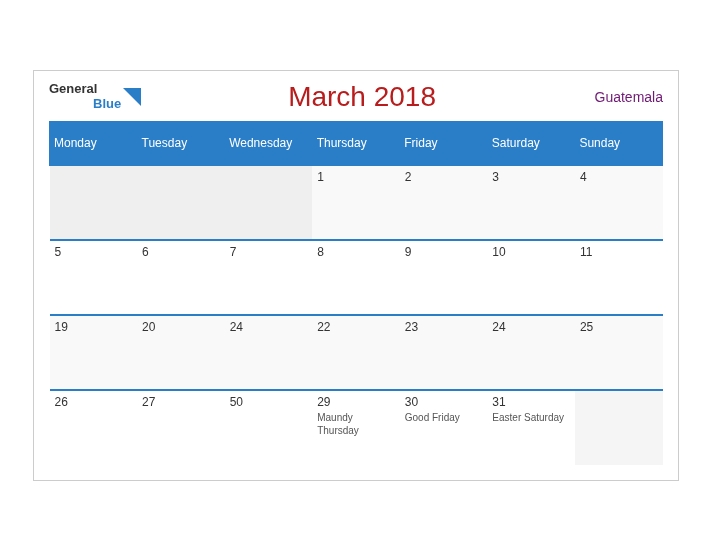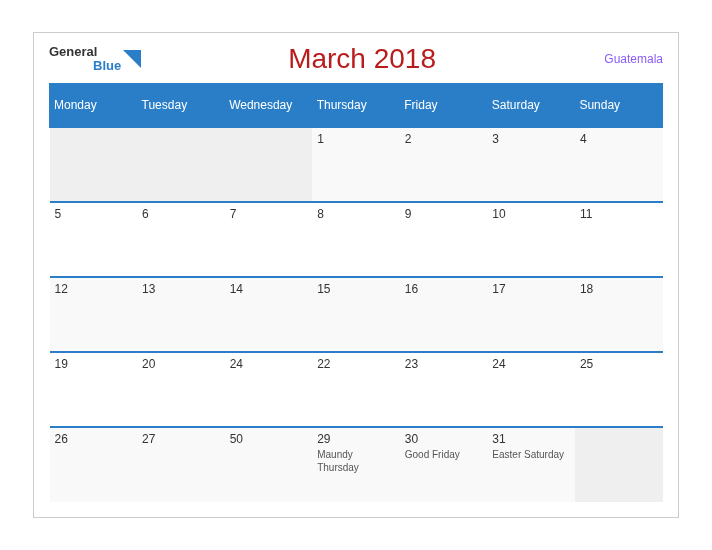--- a/index.html
+++ b/index.html
@@ -40,22 +40,22 @@
       margin-left: 2px;
     }
     .calendar-title {
       font-size: 28px;
       font-weight: normal;
       color: #b91c1c;
       text-align: center;
       flex: 1;
     }
     .calendar-country {
-      font-size: 12px;
-      color: #8b5cf6;
+      font-size: 14px;
+      color: #701a75;
       text-align: right;
       min-width: 80px;
     }
     .calendar-table {
       width: 100%;
       border-collapse: collapse;
     }
     .calendar-table thead tr th {
       background-color: #2a7ec8;
       color: #fff;
@@ -172,43 +172,20 @@
           </td>
           <td>
             <span class="day-num">10</span>
           </td>
           <td>
             <span class="day-num">11</span>
           </td>
         </tr>
         <tr>
           <td>
-            <span class="day-num">12</span>
-          </td>
-          <td>
-            <span class="day-num">13</span>
-          </td>
-          <td>
-            <span class="day-num">14</span>
-          </td>
-          <td>
-            <span class="day-num">15</span>
-          </td>
-          <td>
-            <span class="day-num">16</span>
-          </td>
-          <td>
-            <span class="day-num">17</span>
-          </td>
-          <td>
-            <span class="day-num">18</span>
-          </td>
-        </tr>
-        <tr>
-          <td>
             <span class="day-num">19</span>
           </td>
           <td>
             <span class="day-num">20</span>
           </td>
           <td>
             <span class="day-num">24</span>
           </td>
           <td>
             <span class="day-num">22</span>

